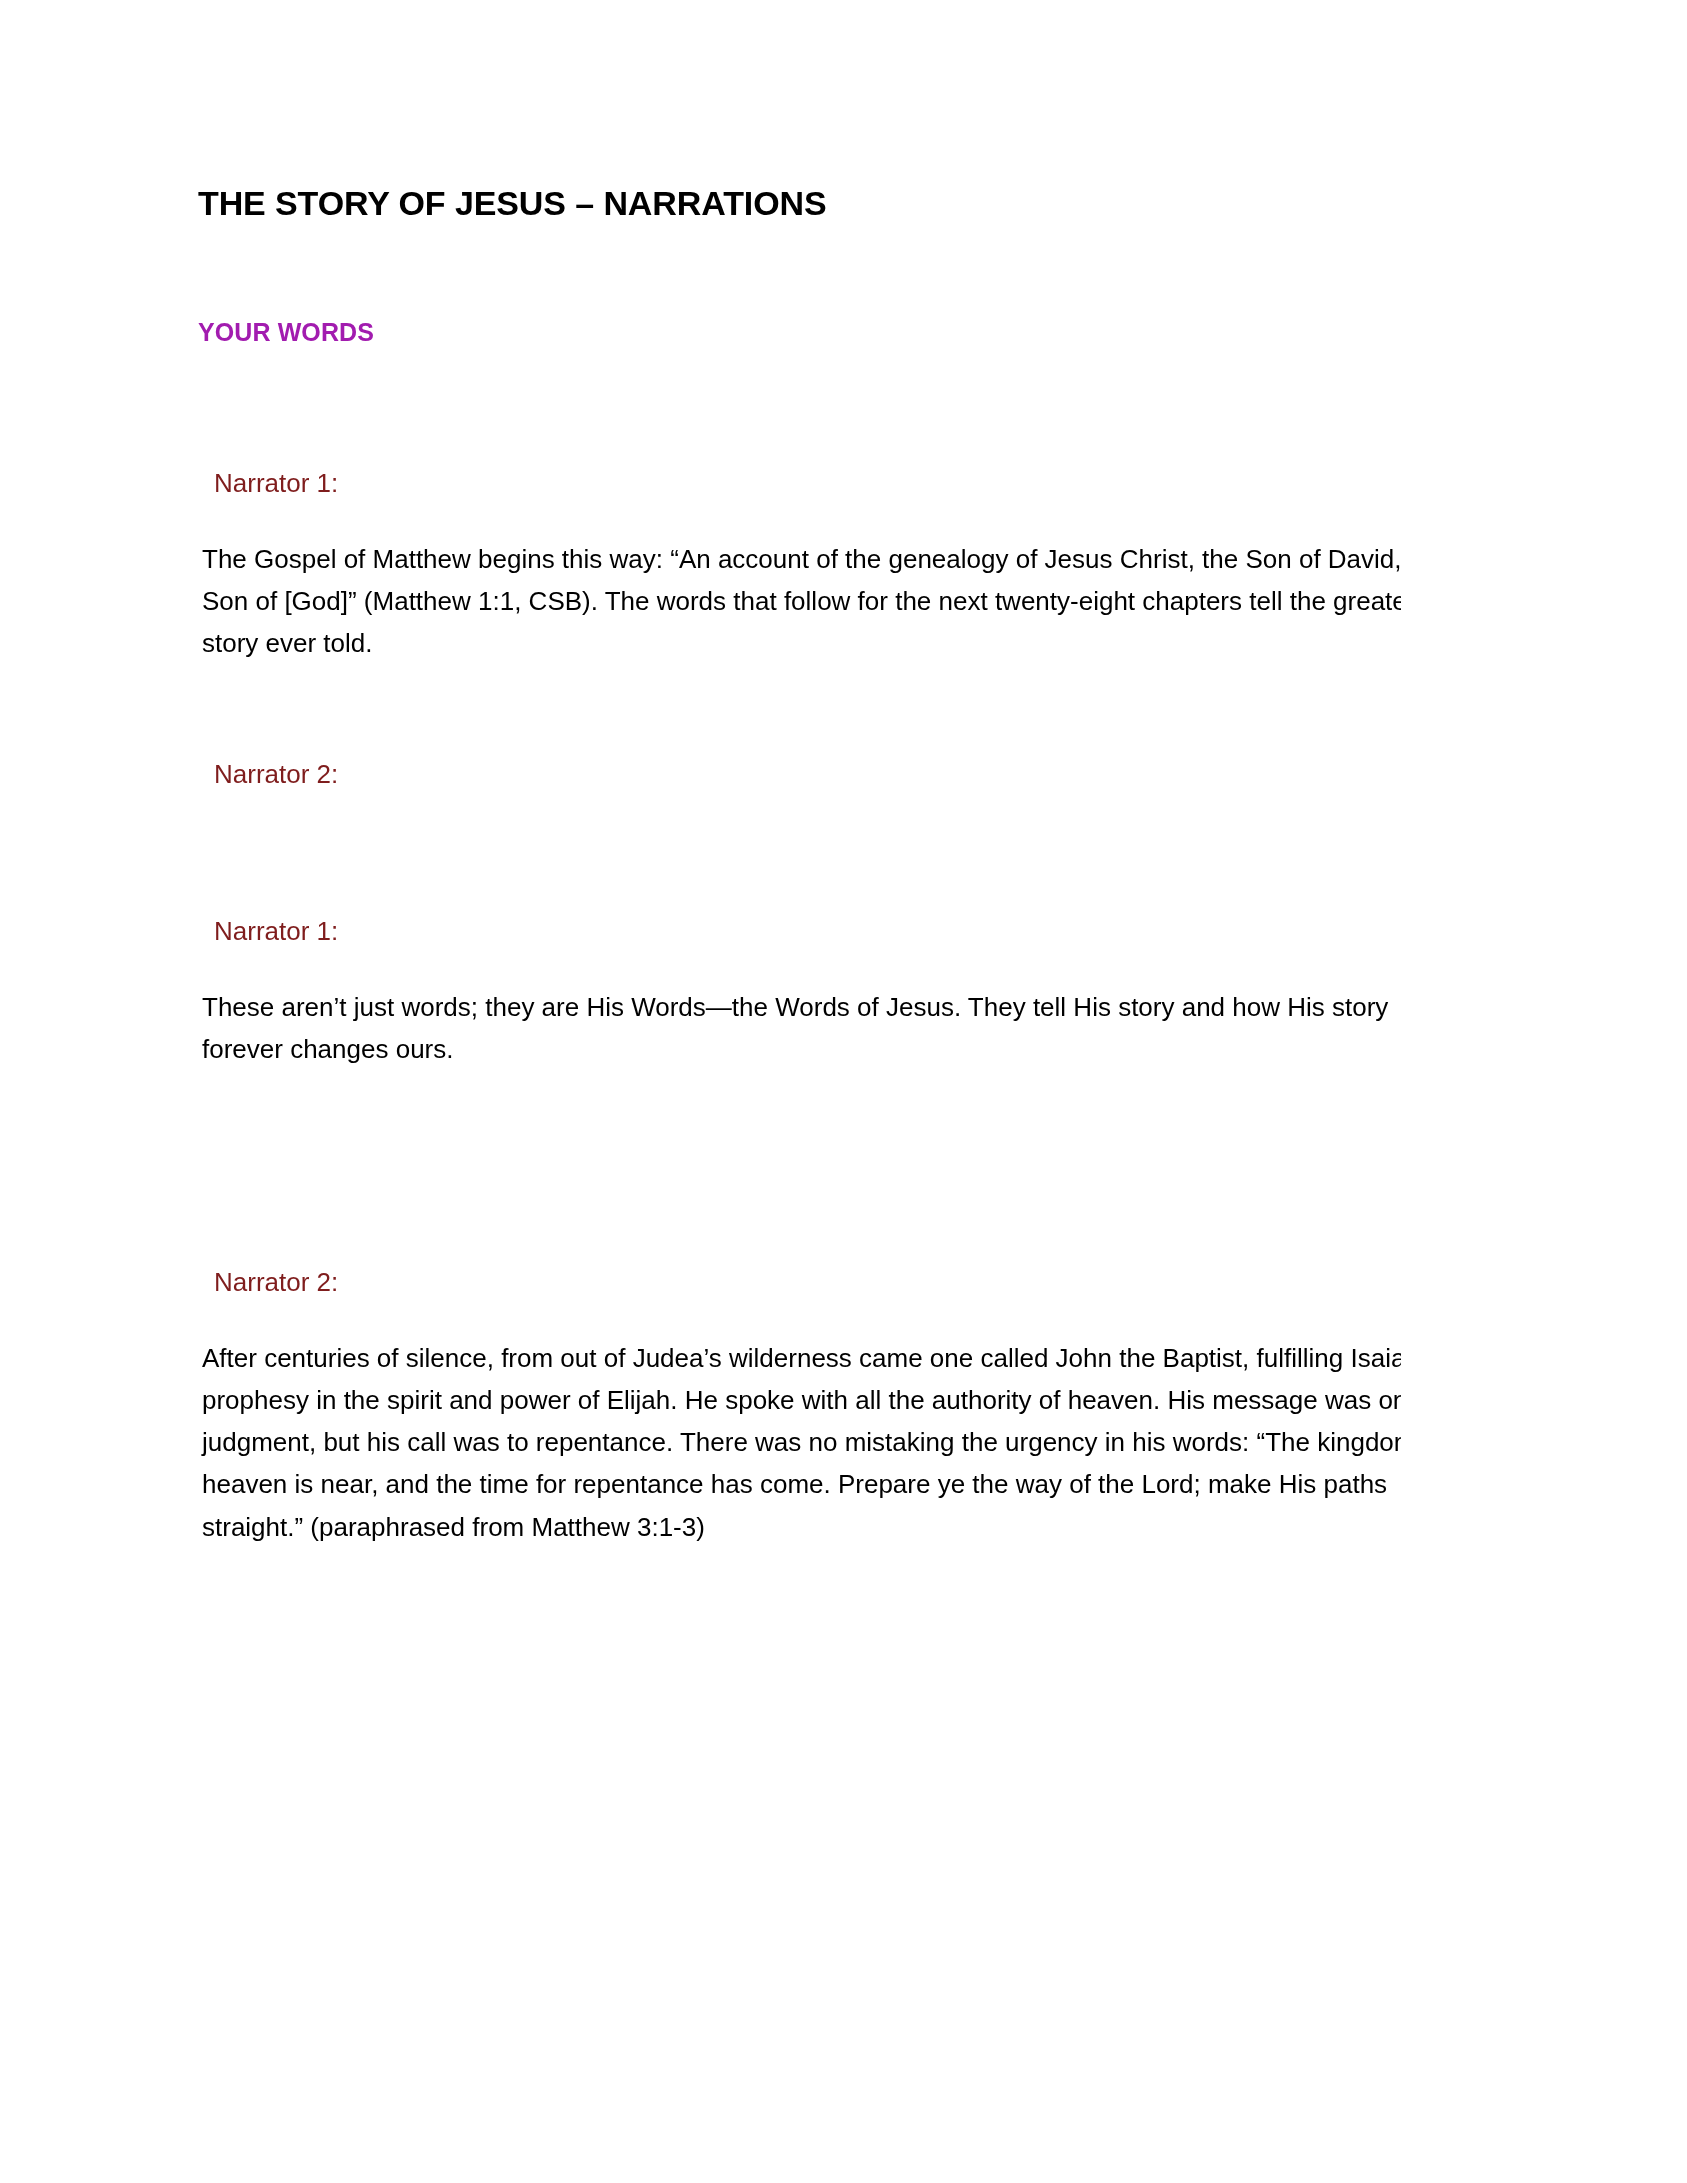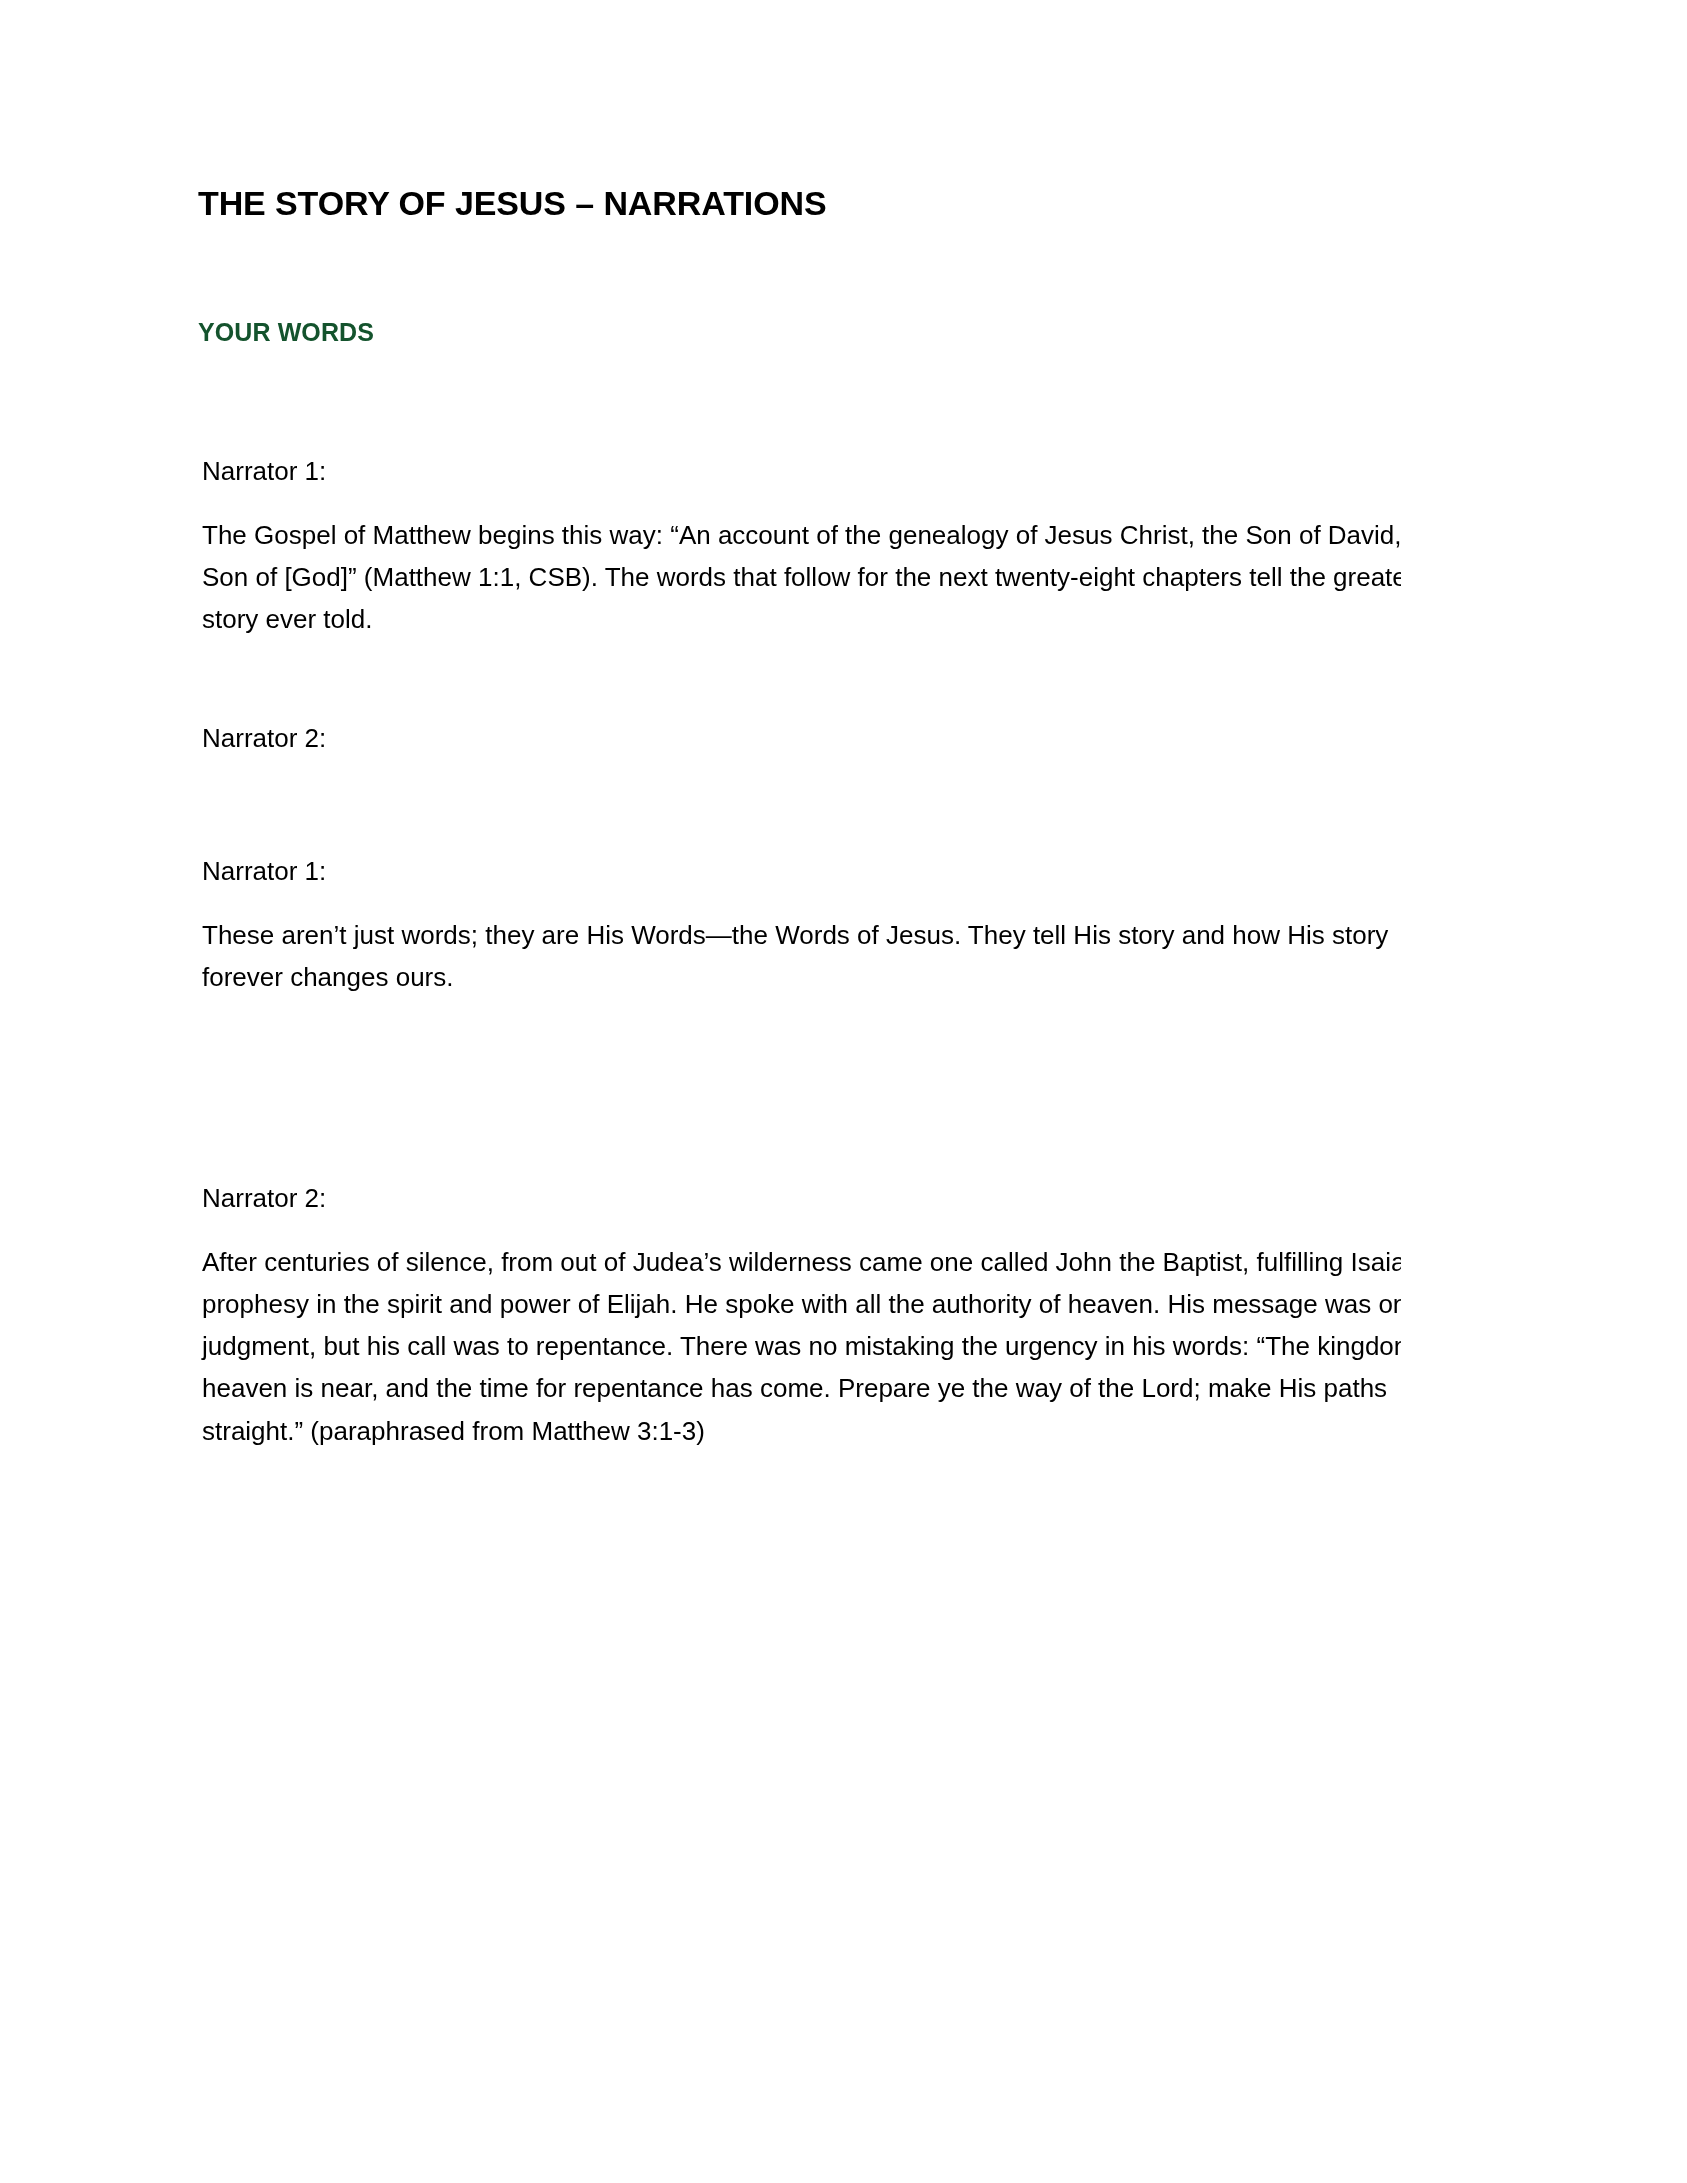--- a/index.html
+++ b/index.html
@@ -33,28 +33,28 @@
     line-height: 1.18;
     margin: 0 0 0 0;
     color: #000000;
   }
   .section-heading {
     font-size: 25px;
     font-weight: 700;
     letter-spacing: 0.1px;
     line-height: 1.25;
     margin: 0;
-    color: #14532d;
+    color: #a21caf;
   }
   .speaker {
     font-size: 26px;
     font-weight: 400;
     line-height: 1.3;
-    margin: 4px;
-    color: #000000;
+    margin: 16px;
+    color: #7f1d1d;
   }
   .body-par {
     font-size: 26px;
     font-weight: 400;
     line-height: 1.62;
     margin: 4px;
     color: #000000;
   }
   
   .sp-after-title { height: 94px; }

